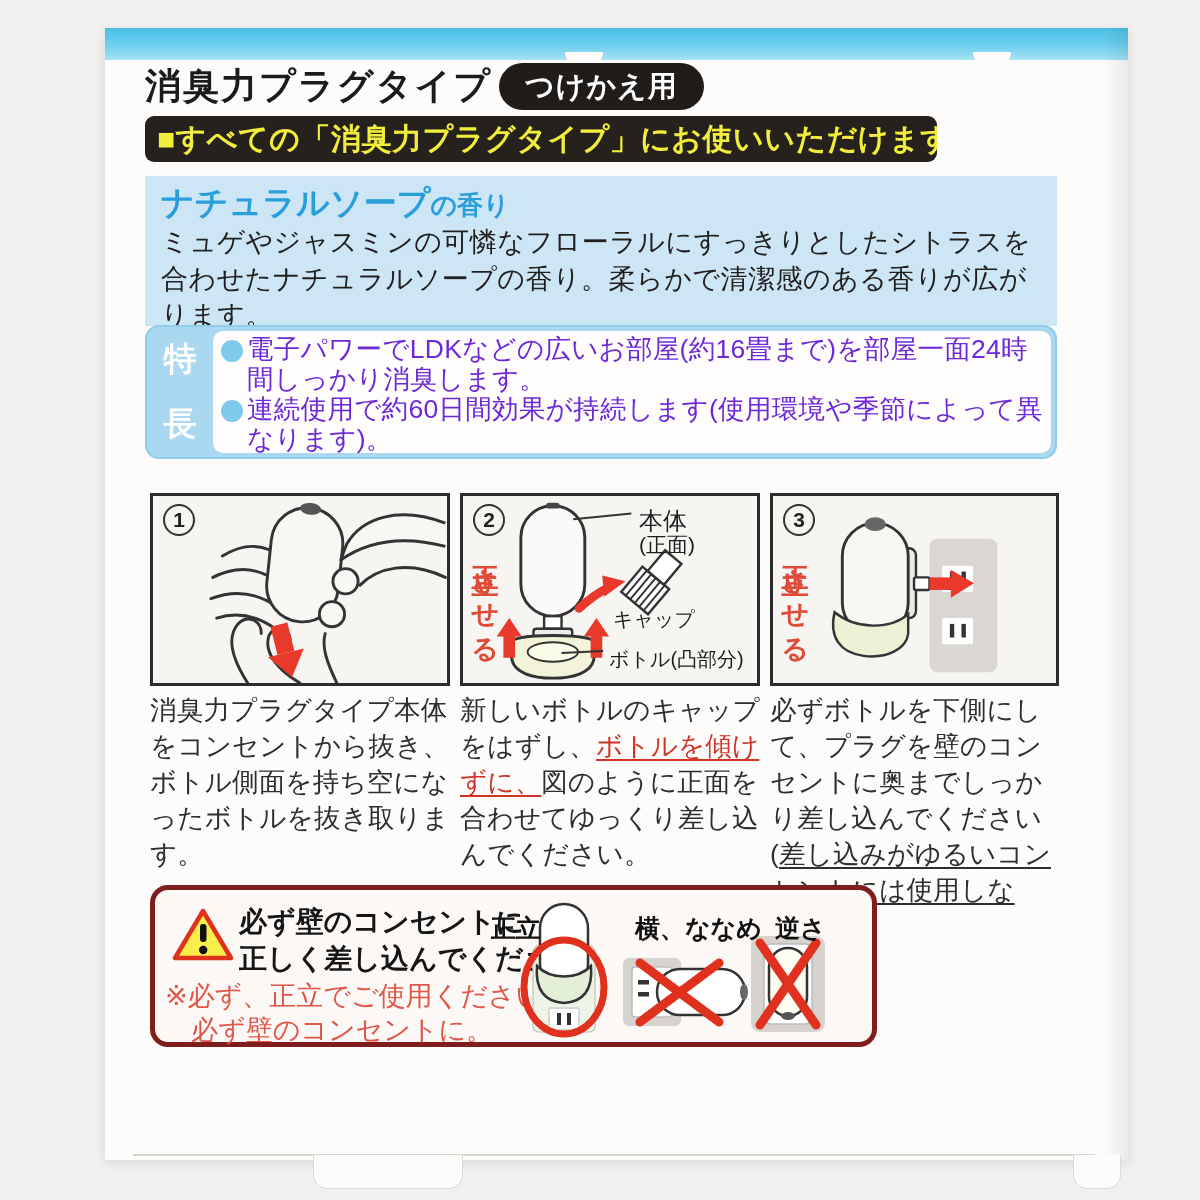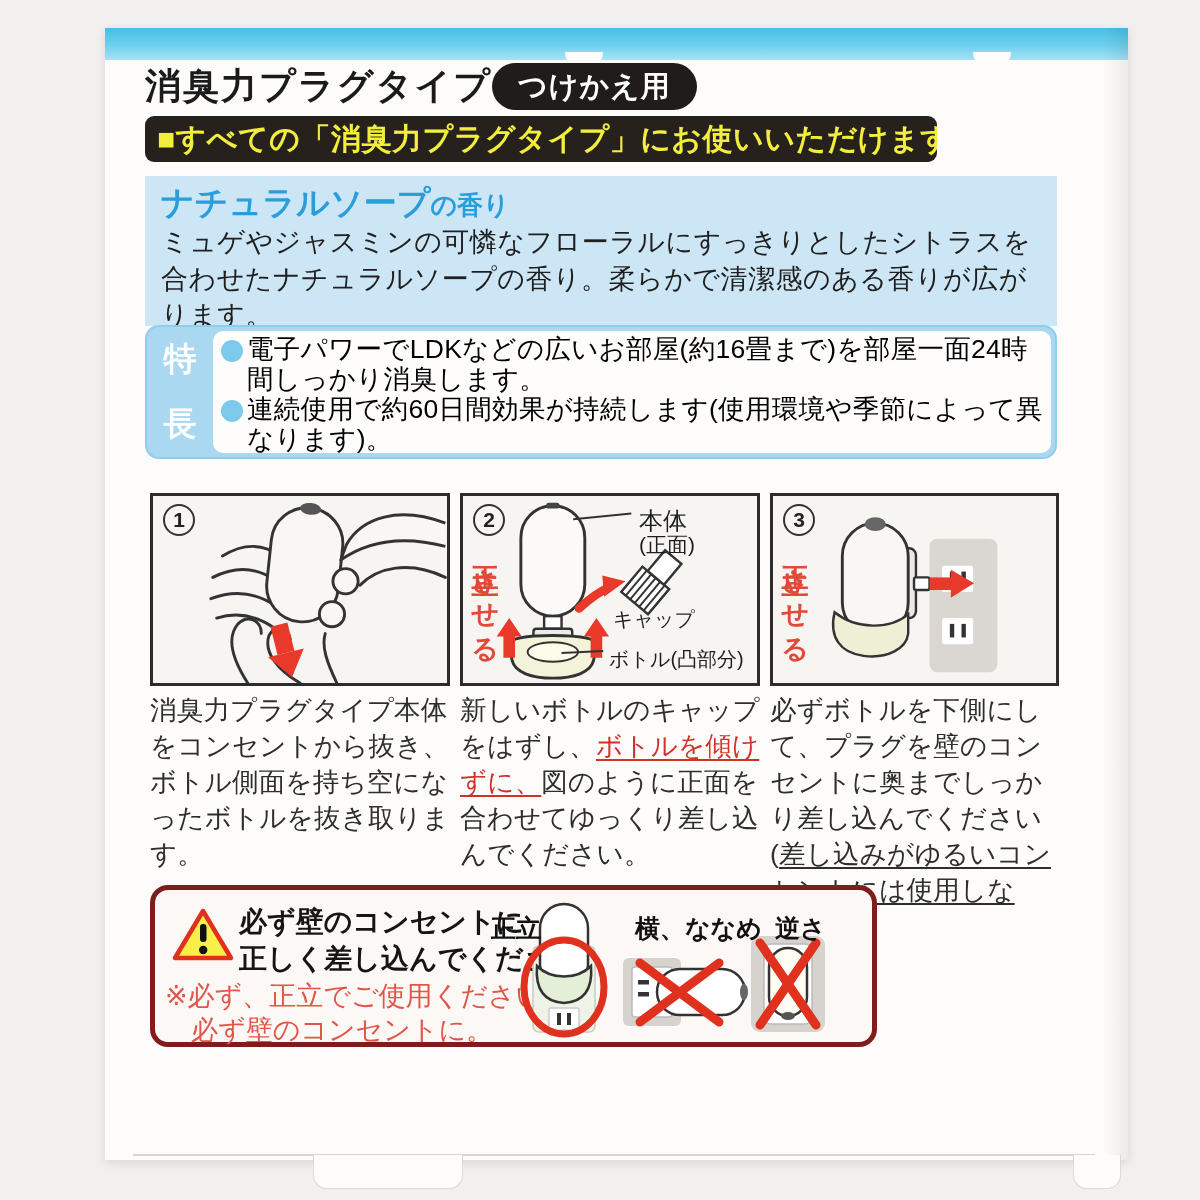--- a/index.html
+++ b/index.html
@@ -16,21 +16,21 @@
   .box-shade-right{position:absolute; right:0; top:0; bottom:0; width:26px;
     background:linear-gradient(to right, rgba(0,0,0,0) 0%, rgba(0,0,0,0.07) 100%);}
   .top-strip {
     position:absolute; left:0; top:0; width:100%; height:32px;
     background:linear-gradient(to bottom,#49bfe6 0%,#6fd0ee 55%,#a8e2f5 100%);
   }
   .notch { position:absolute; top:24px; width:38px; height:16px; background:#fdfcfb;
     border-radius:0 0 19px 19px; }
   .notch.n1 { left:460px; } .notch.n2 { left:868px; }
 
-  .title-row { position:absolute; left:40px; top:34px; display:flex; align-items:center; gap:0; }
+  .title-row { position:absolute; left:40px; top:34px; display:flex; align-items:center; gap:7px; }
   .title { font-size:36px; font-weight:800; color:#1b1b1b; letter-spacing:2px; white-space:nowrap; }
   .pill { background:#201c19; color:#fff; border-radius:26px; height:47px;
     display:inline-flex; align-items:center; padding:0 26px; font-size:29px; font-weight:700;
     letter-spacing:1px; white-space:nowrap; }
 
   .banner { position:absolute; left:40px; top:88px; width:792px; height:46px;
     background:#27211d; color:#f2ee3c; font-size:30px; font-weight:800;
     border-radius:9px; display:flex; align-items:center; padding:0 12px;
     letter-spacing:0.5px; white-space:nowrap; overflow:hidden; }
 
@@ -44,21 +44,21 @@
     background:#a9d8f0; border:2px solid #8fcdeb; border-radius:14px; }
   .features-tab { position:absolute; left:0; top:0; bottom:0; width:66px; }
   .features-tab span { position:absolute; left:0; width:66px; text-align:center;
     color:#ffffff; font-size:33px; font-weight:800; }
   .features-tab .t1 { top:10px; } .features-tab .t2 { bottom:10px; }
   .features-inner { position:absolute; left:66px; top:4px; right:4px; bottom:4px;
     background:#fefdfc; border-radius:10px; padding:3px 8px; overflow:hidden; }
   .feat-item { display:flex; align-items:flex-start; }
   .feat-item .dot { flex:0 0 22px; width:22px; height:22px; border-radius:50%;
     background:#7ecaec; margin:6px 4px 0 0; }
-  .feat-item .txt { font-size:26.5px; line-height:30px; color:#000000; letter-spacing:0.3px; }
+  .feat-item .txt { font-size:26.5px; line-height:30px; color:#6d28d9; letter-spacing:0.3px; }
 
   .panel { position:absolute; top:465px; height:193px; background:#f6f5f2;
     border:3px solid #2c2c2c; }
   .panel.p1 { left:45px;  width:300px; }
   .panel.p2 { left:355px; width:300px; }
   .panel.p3 { left:665px; width:289px; }
   .stepnum { position:absolute; left:10px; top:8px; width:32px; height:32px;
     border:2.5px solid #333; border-radius:50%; display:flex; align-items:center;
     justify-content:center; font-size:21px; font-weight:700; color:#222; background:#f6f5f2; z-index:4;}
   .sidenote { position:absolute; left:8px; top:48px; writing-mode:vertical-rl;

